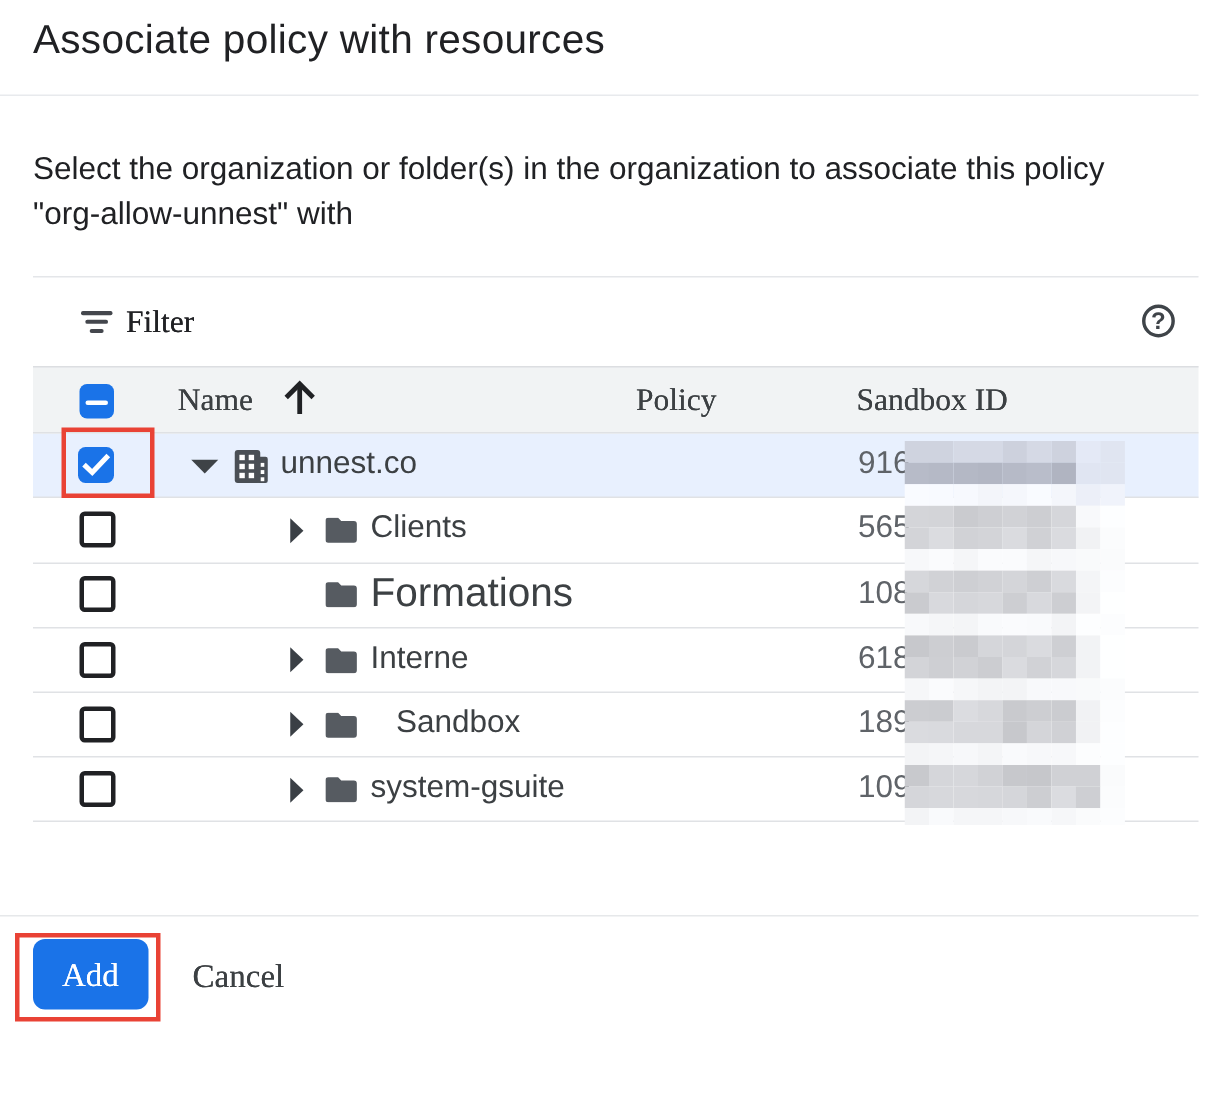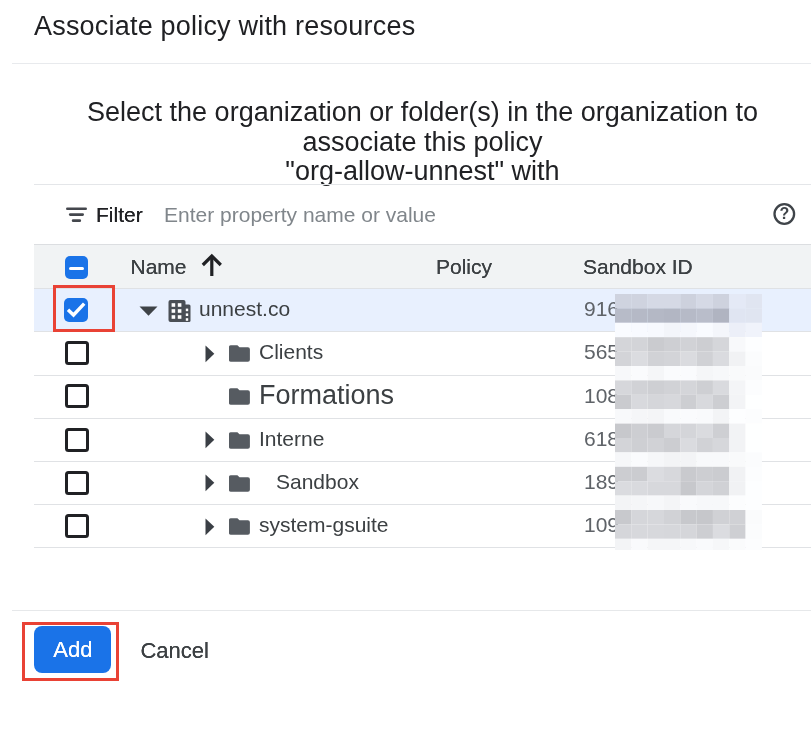--- a/index.html
+++ b/index.html
@@ -1,38 +1,37 @@
 <!DOCTYPE html>
 <html><head>
 <meta charset="utf-8">
 <style>
   html,body{margin:0;padding:0;background:#fff;}
   #app{position:relative;width:799px;height:742px;overflow:hidden;background:#fff;
-       font-family:"Liberation Sans",sans-serif;margin-left:12px;}
+       font-family:"Liberation Sans",sans-serif;}
   .abs{position:absolute;}
-  .med{text-shadow:0 0 0.4px currentColor;}
+  .med{text-shadow:0 0 0.4px currentColor;font-family:Liberation Serif, serif;}
 </style>
 </head>
 <body>
 <div id="app">
 
   <div class="abs" style="left:22px;top:13px;font-size:27px;line-height:27px;color:#202124;letter-spacing:0.2px;">Associate policy with resources</div>
   <div class="abs" style="left:0;top:63px;width:812px;height:1px;background:#e8eaed;"></div>
 
-  <div class="abs" style="left:22px;top:98px;font-size:27px;line-height:29.5px;color:#202124;text-align:center;">Select the organization or folder(s) in the organization to associate this policy<br>"org-allow-unnest" with</div>
+  <div class="abs" style="left:22px;top:98px;font-size:21px;line-height:29.5px;color:#202124;">Select the organization or folder(s) in the organization to associate this policy<br>"org-allow-unnest" with</div>
 
   <div class="abs" style="left:22px;top:184px;width:790px;height:1px;background:#e4e6e9;"></div>
 
   <svg class="abs" style="left:53px;top:206px;" width="24" height="18" viewBox="0 0 24 18">
     <rect x="1" y="1.4" width="21" height="2.7" rx="1.3" fill="#44474d"></rect>
     <rect x="3.9" y="7.2" width="15.1" height="2.7" rx="1.3" fill="#44474d"></rect>
     <rect x="6.8" y="13.3" width="9.3" height="2.7" rx="1.3" fill="#44474d"></rect>
   </svg>
   <div class="abs med" style="left:84px;top:204px;font-size:21px;line-height:21px;color:#202124;">Filter</div>
-  <div class="abs" style="left:152px;top:204px;font-size:21px;line-height:21px;color:#80868b;">Enter property name or value</div>
   <svg class="abs" style="left:760px;top:202px;" width="25" height="25" viewBox="0 0 25 25">
     <circle cx="12.3" cy="12" r="9.8" fill="none" stroke="#3f4449" stroke-width="2.3"></circle>
     <text x="12.3" y="17.2" font-family="Liberation Sans" font-size="16" font-weight="bold" fill="#3f4449" text-anchor="middle">?</text>
   </svg>
 
   <div class="abs" style="left:22px;top:244px;width:790px;height:44px;background:#f1f3f4;border-top:1px solid #dcdee1;"></div>
 
   <div class="abs" style="left:22px;top:288.5px;width:790px;height:43px;background:#e8f0fe;"></div>
 
   <div class="abs" style="left:22px;top:287.7px;width:790px;height:1px;background:#dfe1e4;"></div>

